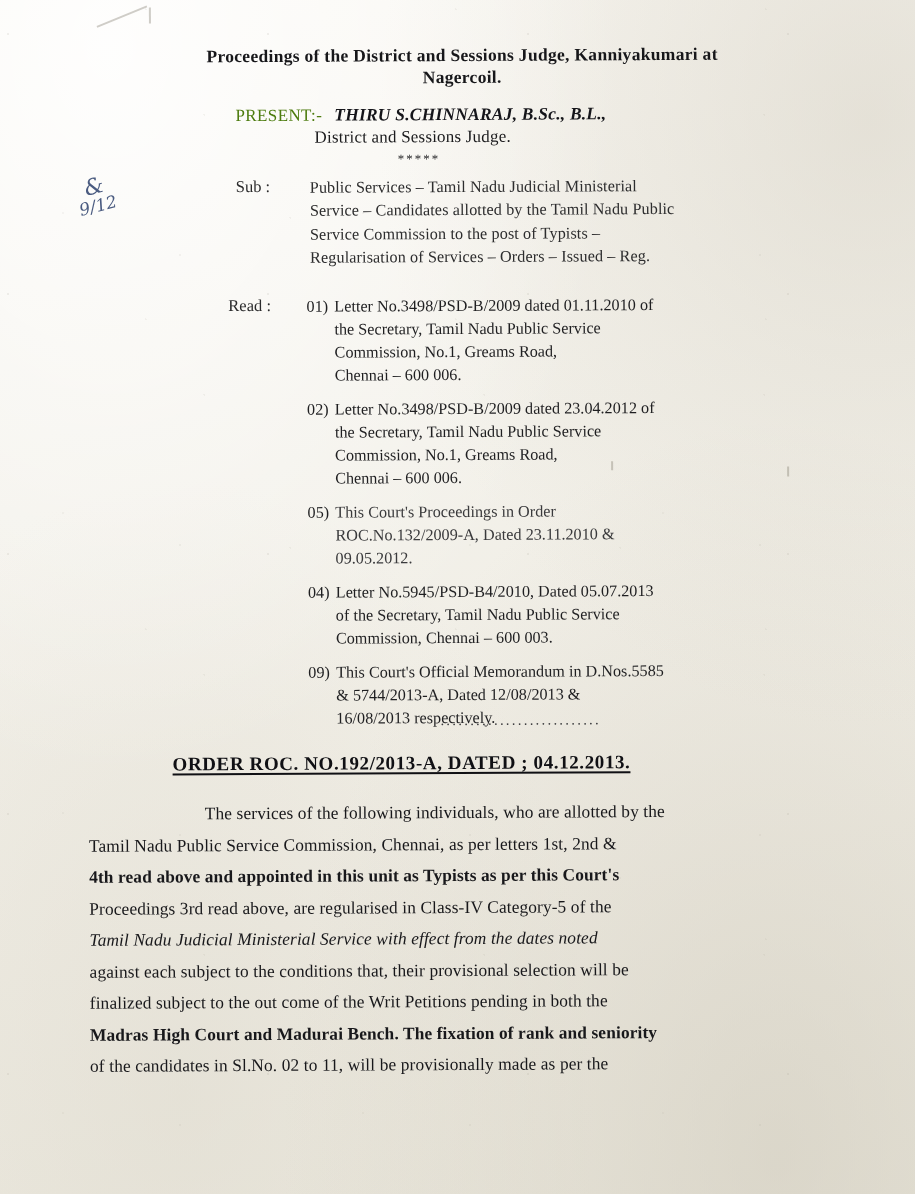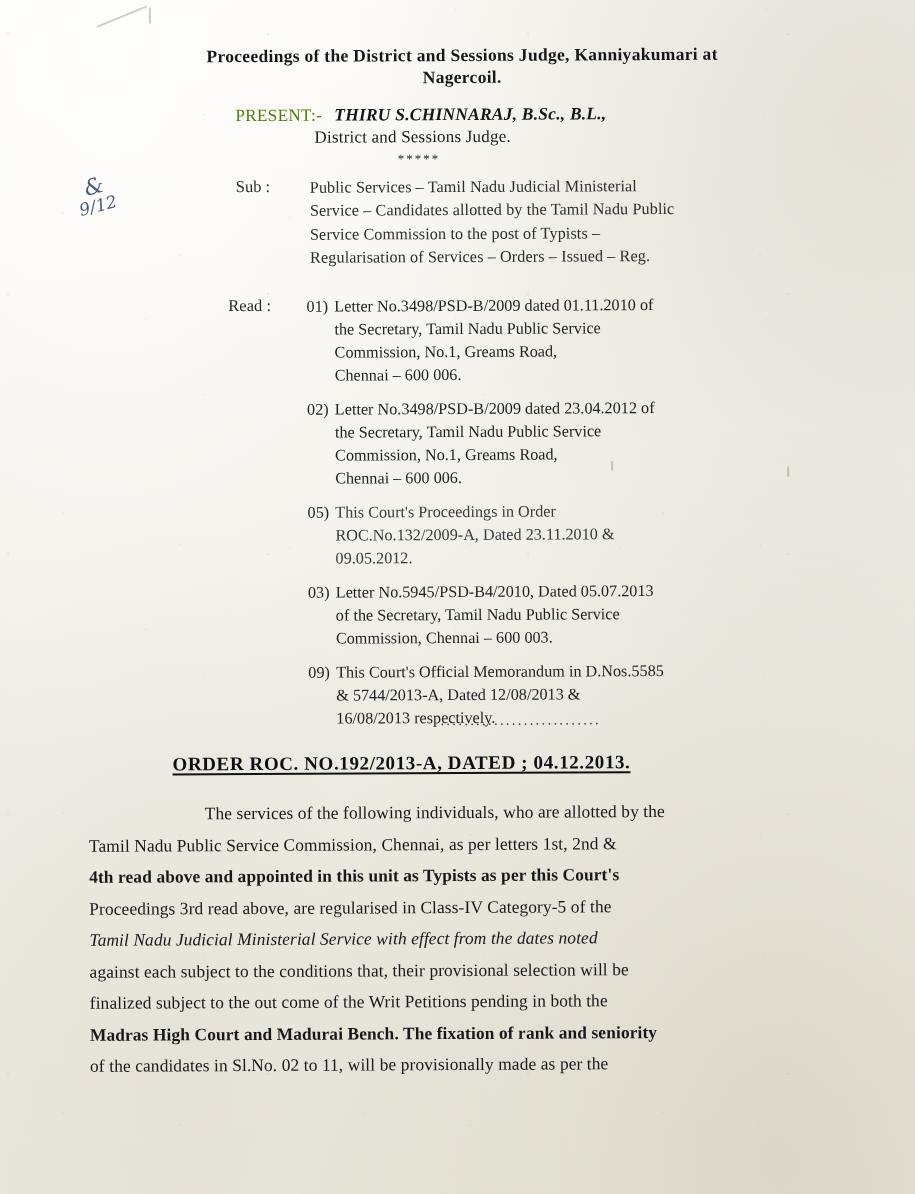--- a/index.html
+++ b/index.html
@@ -292,21 +292,21 @@
       <div class="read-item">
         <div class="read-num">05)</div>
         <div class="read-text ink-light">
           <div>This Court's Proceedings in Order</div>
           <div>ROC.No.132/2009-A, Dated 23.11.2010 &amp;</div>
           <div>09.05.2012.</div>
         </div>
       </div>
 
       <div class="read-item">
-        <div class="read-num">03)</div>
+        <div class="read-num">04)</div>
         <div class="read-text">
           <div>Letter No.5945/PSD-B4/2010, Dated 05.07.2013</div>
           <div>of the Secretary, Tamil Nadu Public Service</div>
           <div>Commission,  Chennai – 600 003.</div>
         </div>
       </div>
 
       <div class="read-item">
         <div class="read-num">09)</div>
         <div class="read-text">

